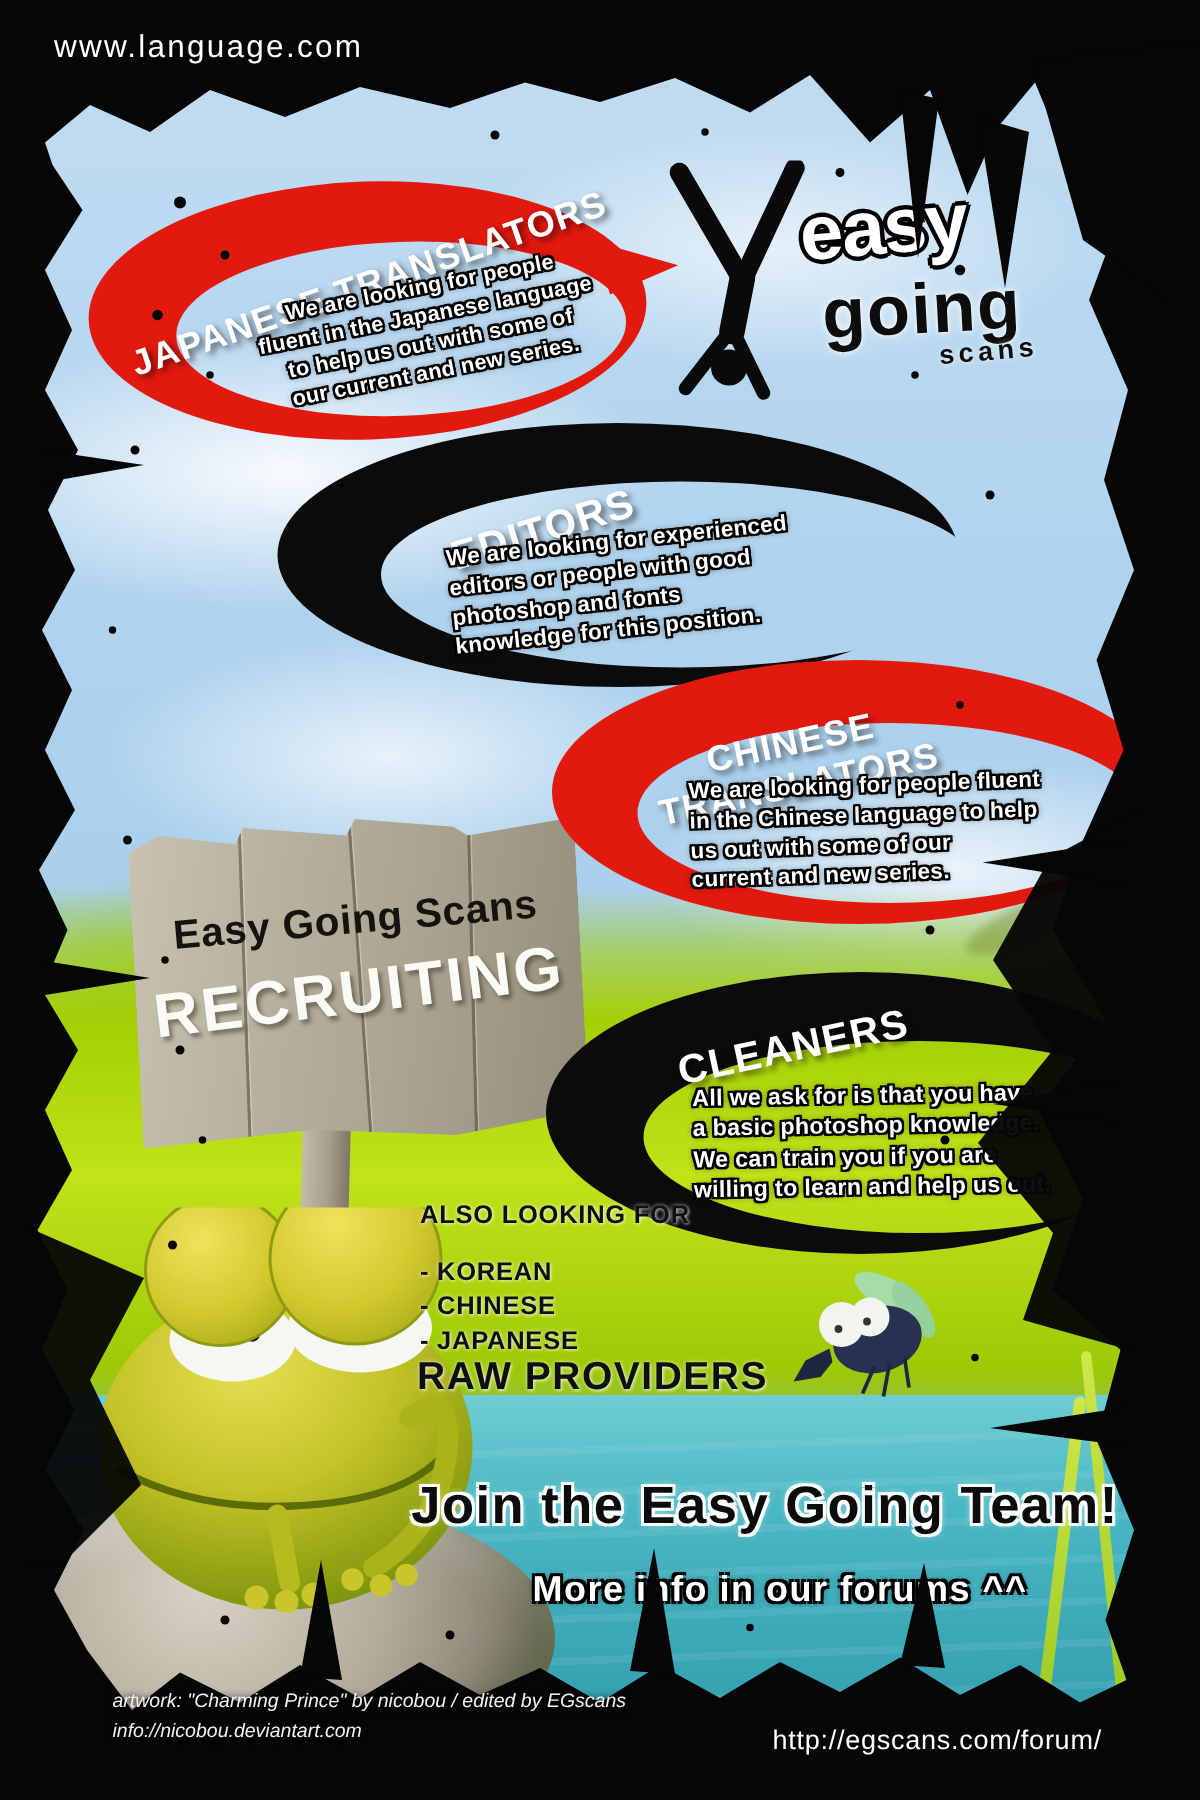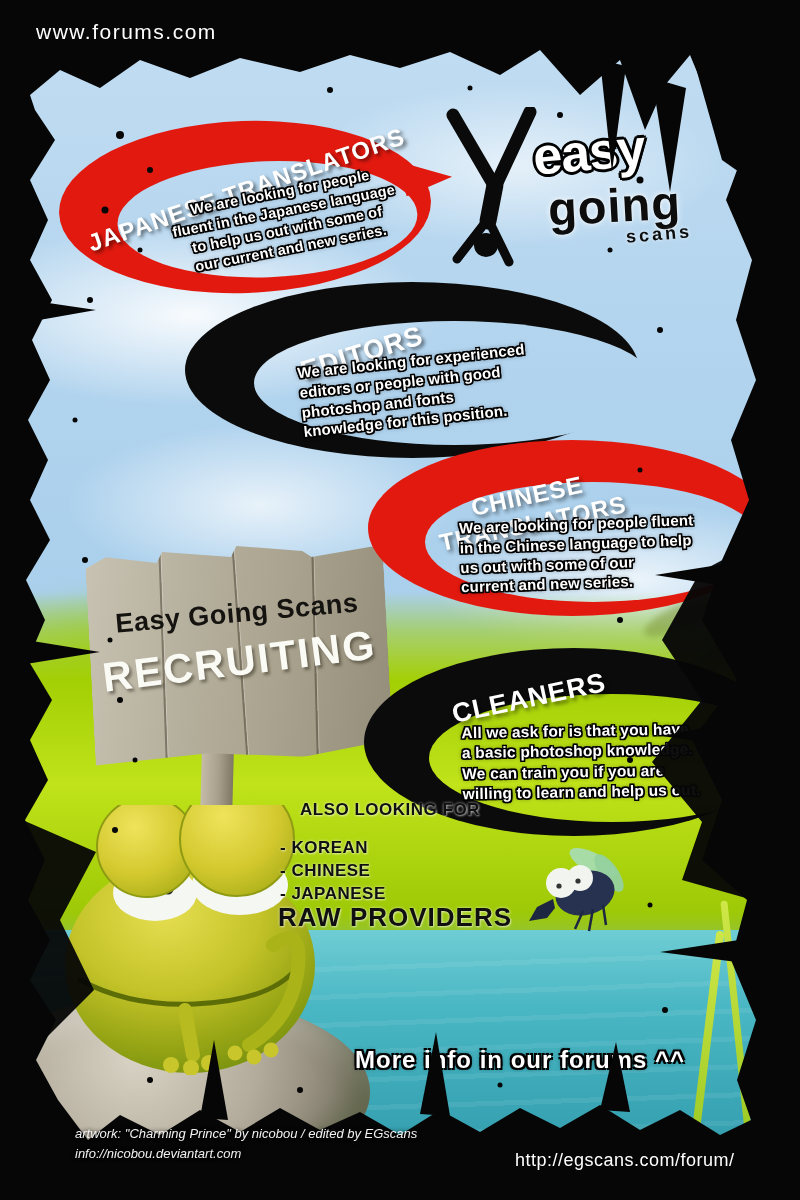--- a/index.html
+++ b/index.html
@@ -58,21 +58,21 @@
     box-shadow:4px 6px 10px rgba(40,60,20,.35);}
   .plank{position:absolute;top:0;height:100%;width:2px;background:rgba(70,60,44,.5);box-shadow:1px 0 0 rgba(255,255,255,.28);}
   .sign-line1{position:absolute;left:0;top:52px;width:100%;text-align:center;font-size:27px;font-weight:bold;color:#151310;transform:rotate(-2deg);letter-spacing:.5px;}
   .sign-line2{position:absolute;left:0;top:92px;width:100%;text-align:center;font-size:41px;font-weight:bold;color:#fbfbf6;transform:rotate(-4deg);letter-spacing:2px;
     text-shadow:2px 3px 3px rgba(60,55,40,.55);}
   .post{position:absolute;left:198px;top:748px;width:32px;height:300px;z-index:8;transform:rotate(1.5deg);
     background:linear-gradient(90deg,#c4bca8 0%,#a79f8b 55%,#7f7765 100%);}
   
   .black-comic{color:#101010;font-weight:bold;z-index:24;
     text-shadow:0 0 3px rgba(255,255,255,.65),1px 1px 2px rgba(255,255,255,.45);}
-  .also-heading{position:absolute;left:280px;top:800px;font-size:17px;letter-spacing:.5px;margin-left:20px;}
+  .also-heading{position:absolute;left:280px;top:800px;font-size:17px;letter-spacing:.5px;}
   .also-items{position:absolute;left:280px;top:836px;font-size:17px;line-height:23px;letter-spacing:.5px;}
   .raw-heading{position:absolute;left:278px;top:902px;font-size:26px;letter-spacing:1px;}
   .raw-note{position:absolute;left:278px;top:944px;font-size:16px;line-height:20px;letter-spacing:.3px;}
   
   .join-line{position:absolute;left:265px;top:984px;width:490px;text-align:center;z-index:24;
     font-size:35px;font-weight:bold;color:#0c0c0c;letter-spacing:1px;
     text-shadow:-2px -2px 0 rgba(255,255,255,.9),2px -2px 0 rgba(255,255,255,.9),-2px 2px 0 rgba(255,255,255,.9),2px 2px 0 rgba(255,255,255,.9),0 0 6px rgba(255,255,255,.8);}
   .forums-line{position:absolute;left:330px;top:1046px;width:380px;text-align:center;z-index:24;
     font-size:24px;font-weight:bold;color:#fff;letter-spacing:1px;
     text-shadow:-2px -2px 0 #000,2px -2px 0 #000,-2px 2px 0 #000,2px 2px 0 #000,0 0 5px rgba(0,0,0,.9);}
@@ -234,20 +234,21 @@
   </div>
 
   <div class="black-comic also-heading abs">ALSO LOOKING FOR</div>
   <div class="black-comic also-items abs">
     <div>- KOREAN</div>
     <div>- CHINESE</div>
     <div>- JAPANESE</div>
   </div>
   <div class="black-comic raw-heading abs">RAW PROVIDERS</div>
 
+  <div class="join-line">Join the Easy Going Team!</div>
   <div class="forums-line">More info in our forums ^^</div>
 
   <svg class="grunge" width="800" height="1200" viewBox="0 0 800 1200">
     <path fill="#060606" fill-rule="evenodd" d="M0,0 H800 V1200 H0 Z
       M30,95 L60,70 100,88 140,60 190,78 240,58 300,72 350,55 400,68 450,52 500,75 540,50 580,95 620,60 645,130 665,85 690,55 715,115 735,90
       748,140 726,200 752,260 736,320 756,380 731,440 749,500 722,560 702,620 737,680 692,740 722,800 702,860 747,900 731,960 756,1020 737,1080 751,1120
       720,1135 680,1110 640,1130 600,1105 560,1128 520,1108 480,1132 440,1110 400,1135 360,1112 320,1130 280,1108 240,1132 200,1110 160,1135 120,1115 88,1140
       58,1100 36,1060 56,1020 30,980 50,940 28,900 45,860 25,820 48,780 30,740 52,700 28,660 45,620 26,580 50,540 30,500 48,460 28,420 50,380 32,340 52,300 30,260 48,220 30,180 55,140 35,110 Z"></path>
     <polygon fill="#060606" points="688,40 800,28 800,215 722,160"></polygon>
     <polygon fill="#060606" opacity=".96" points="760,540 700,572 662,640 702,700 652,762 702,822 682,880 760,902"></polygon>
@@ -285,20 +286,20 @@
       <circle cx="620" cy="620" r="3"></circle>
         <circle cx="630" cy="760" r="3"></circle>
         <circle cx="650" cy="905" r="2.5"></circle>
         <circle cx="665" cy="1010" r="3"></circle>
       <circle cx="300" cy="1090" r="3"></circle>
         <circle cx="500" cy="1085" r="2.5"></circle>
         <circle cx="150" cy="1080" r="3"></circle>
     </g>
   </svg>
 
-  <div class="site-url">www.forums.com</div>
+  <div class="site-url">www.language.com</div>
   <div class="credits">
     <div>artwork: "Charming Prince" by nicobou / edited by EGscans</div>
     <div>info://nicobou.deviantart.com</div>
   </div>
   <div class="forum-url">http://egscans.com/forum/</div>
 
 </div>
 
 </body></html>

